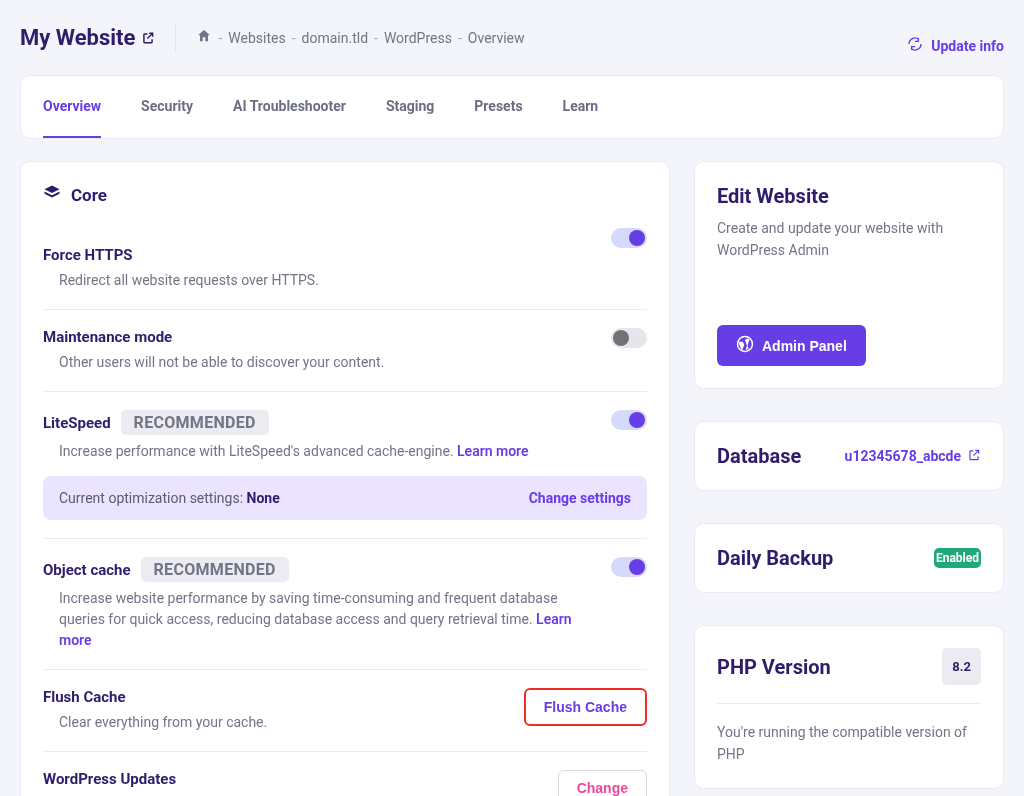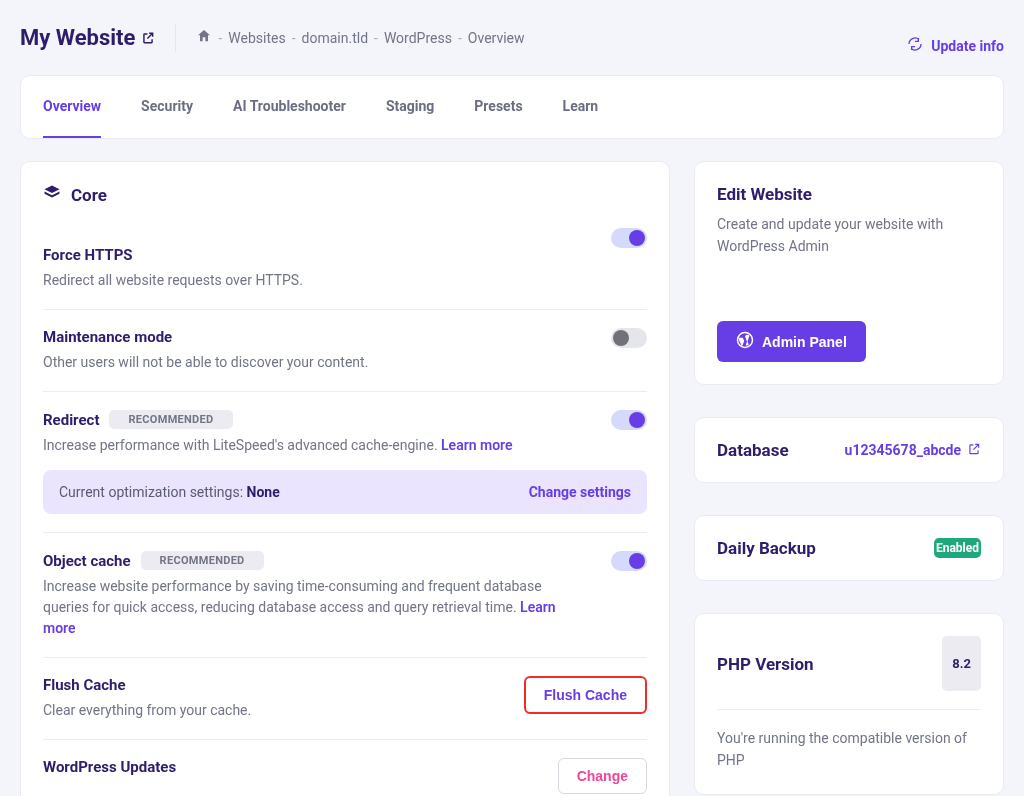--- a/index.html
+++ b/index.html
@@ -46,22 +46,22 @@
   .card + .card { margin-top: 16px; }
 
   .section-title { display: flex; align-items: center; gap: 10px; font-size: 17px; font-weight: 700; margin-bottom: 22px; }
   .section-title svg { width: 18px; height: 18px; fill: #2f1c6a; }
 
   .setting { padding: 18px 0; border-bottom: 1px solid #eceaf5; position: relative; }
   .setting:first-of-type { padding-top: 0; }
   .setting:last-of-type { border-bottom: none; padding-bottom: 16px; }
   .setting-head { display: flex; align-items: center; gap: 10px; margin-bottom: 6px; }
   .setting-title { font-size: 15px; font-weight: 700; color: #2f1c6a; }
-  .badge-recommended { background: #ecebf1; color: #727586; font-size: 11px; font-weight: 700; padding: 3px 19px; border-radius: 5px; letter-spacing: .3px; }
-  .setting-desc { color: #727586; font-size: 14px; line-height: 1.5; max-width: 540px; }
+  .badge-recommended { background: #ecebf1; color: #727586; font-size: 16px; font-weight: 700; padding: 3px 13px; border-radius: 5px; letter-spacing: .3px; }
+  .setting-desc { color: #727586; font-size: 14px; line-height: 1.5; max-width: 540px; margin-left: 16px; }
   .learn-more { color: #673de6; font-weight: 600; cursor: pointer; }
 
   .toggle { position: absolute; right: 0; top: 18px; width: 36px; height: 20px; border-radius: 10px; cursor: pointer; display: flex; align-items: center; }
   .setting.first .toggle { top: 0; }
   .toggle .knob { width: 16px; height: 16px; border-radius: 50%; }
   .toggle.on { background: #d5dafc; justify-content: flex-end; padding: 2px; }
   .toggle.on .knob { background: #673de6; }
   .toggle.off { background: #e5e5ec; justify-content: flex-start; padding: 2px; }
   .toggle.off .knob { background: #717177; }
 
@@ -70,27 +70,27 @@
   .opt-banner .lbl strong { color: #2f1c6a; font-weight: 700; }
   .opt-banner .link { color: #673de6; font-weight: 700; cursor: pointer; }
 
   .setting-action-row { display: flex; justify-content: space-between; align-items: flex-start; }
 
   .btn { border-radius: 6px; padding: 9px 18px; font-size: 14px; font-weight: 700; cursor: pointer; display: inline-flex; align-items: center; gap: 8px; border: 1px solid transparent; }
   .btn-outline { background: #fff; color: #ec4899; border: 1px solid #d7d7e0; margin-left: 9px; }
   .btn-outline-highlight { background: #fff; color: #673de6; border: 2px solid #ee2e24; }
   .btn-primary { background: #673de6; color: #fff; margin-top: 44px; }
 
-  .side-title { font-size: 17px; font-weight: 700; }
+  .side-title { font-size: 20px; font-weight: 700; }
   .side-row { display: flex; justify-content: space-between; align-items: center; }
   .side-desc { color: #727586; line-height: 1.55; margin-top: 10px; }
   .db-name { color: #673de6; font-weight: 700; display: flex; align-items: center; gap: 6px; cursor: pointer; }
   .db-name svg { width: 14px; height: 14px; stroke: #673de6; fill: none; stroke-width: 2; }
   .badge-green { background: #1ea97c; color: #fff; font-size: 12px; font-weight: 700; padding: 3px 2px; border-radius: 5px; }
-  .badge-gray { background: #ecebf1; color: #2f1c6a; font-size: 13px; font-weight: 700; padding: 20px 10px; border-radius: 5px; }
+  .badge-gray { background: #ecebf1; color: #2f1c6a; font-size: 13px; font-weight: 700; padding: 11px 10px; border-radius: 5px; }
   .card-side-divider { height: 1px; background: #eceaf5; margin: 18px 0; }
 
   .wp-icon svg { width: 18px; height: 18px; fill: #fff; }
 </style>
 </head>
 <body>
 
 <div class="header-row">
   <div class="header-left">
     <div class="site-title">
@@ -165,21 +165,21 @@
           <span class="setting-title">Maintenance mode</span>
         </div>
         <div class="setting-desc">Other users will not be able to discover your content.</div>
         <div class="toggle off">
             <div class="knob"></div>
           </div>
       </div>
 
       <div class="setting">
         <div class="setting-head">
-          <span class="setting-title">Redirect</span>
+          <span class="setting-title">LiteSpeed</span>
           <span class="badge-recommended">RECOMMENDED</span>
         </div>
         <div class="setting-desc">
           <span>Increase performance with LiteSpeed's advanced cache-engine. </span><span class="learn-more">Learn more</span>
         </div>
         <div class="toggle on">
             <div class="knob"></div>
           </div>
         <div class="opt-banner">
           <span class="lbl">

